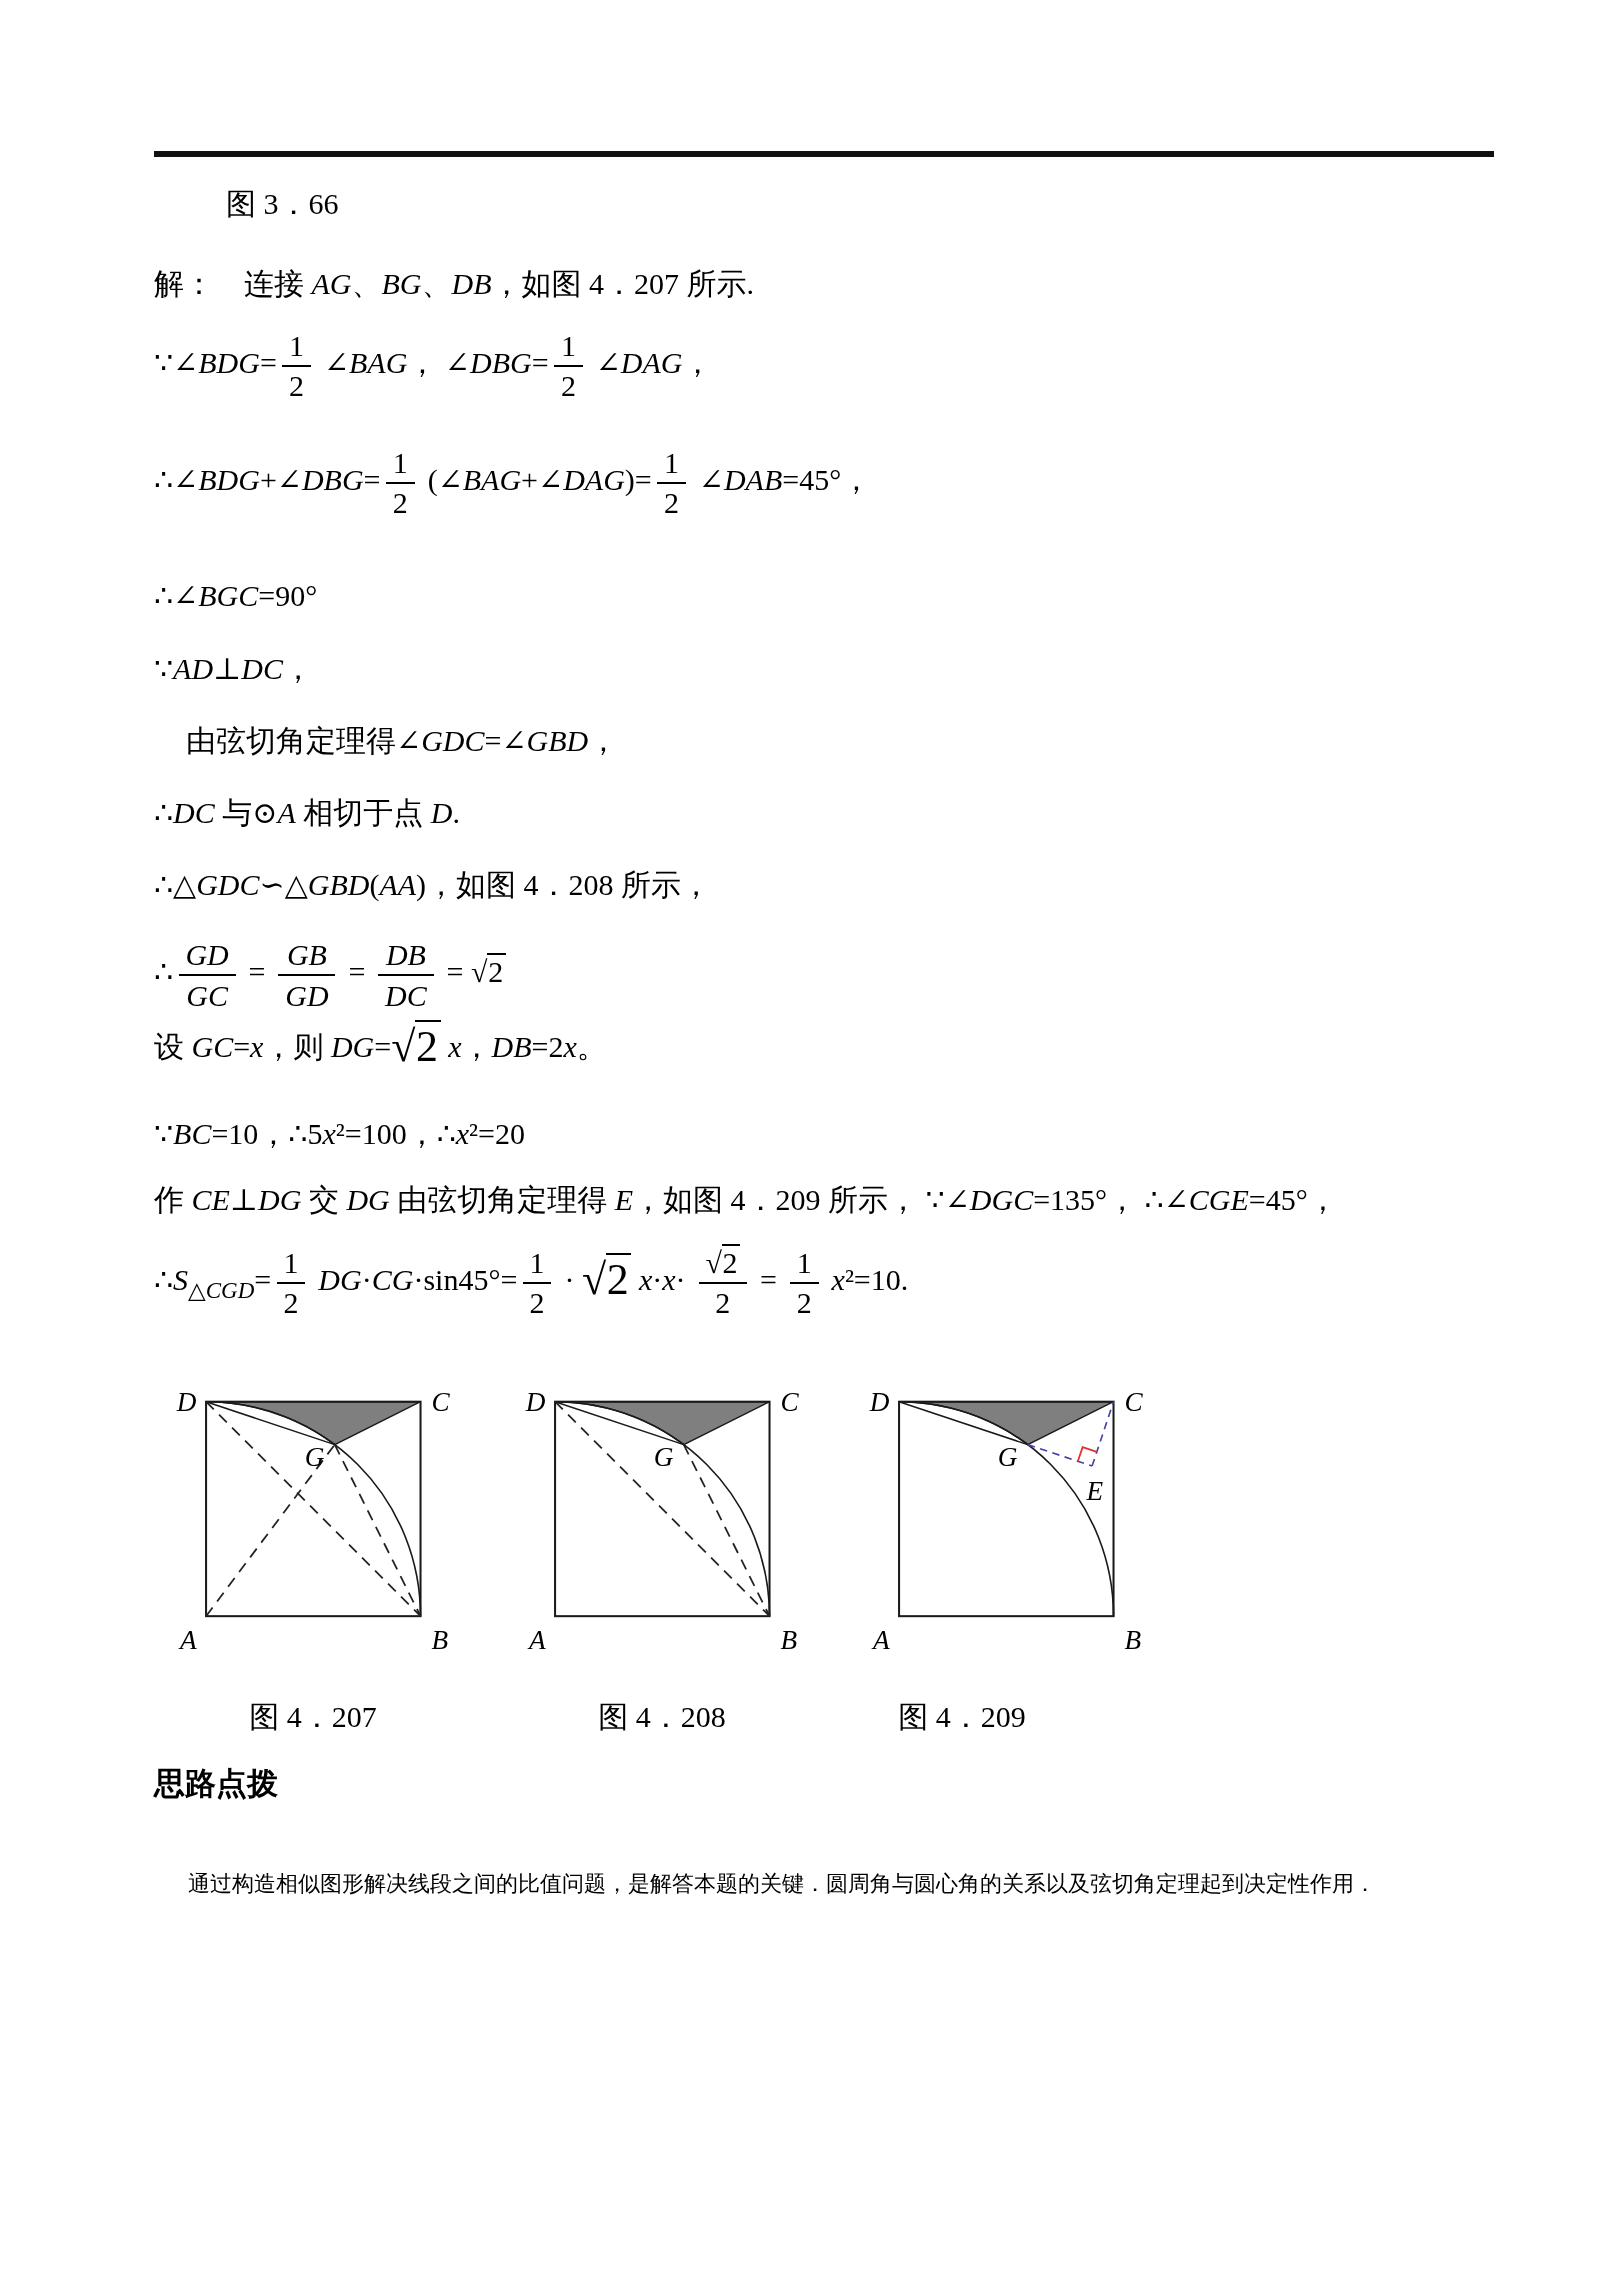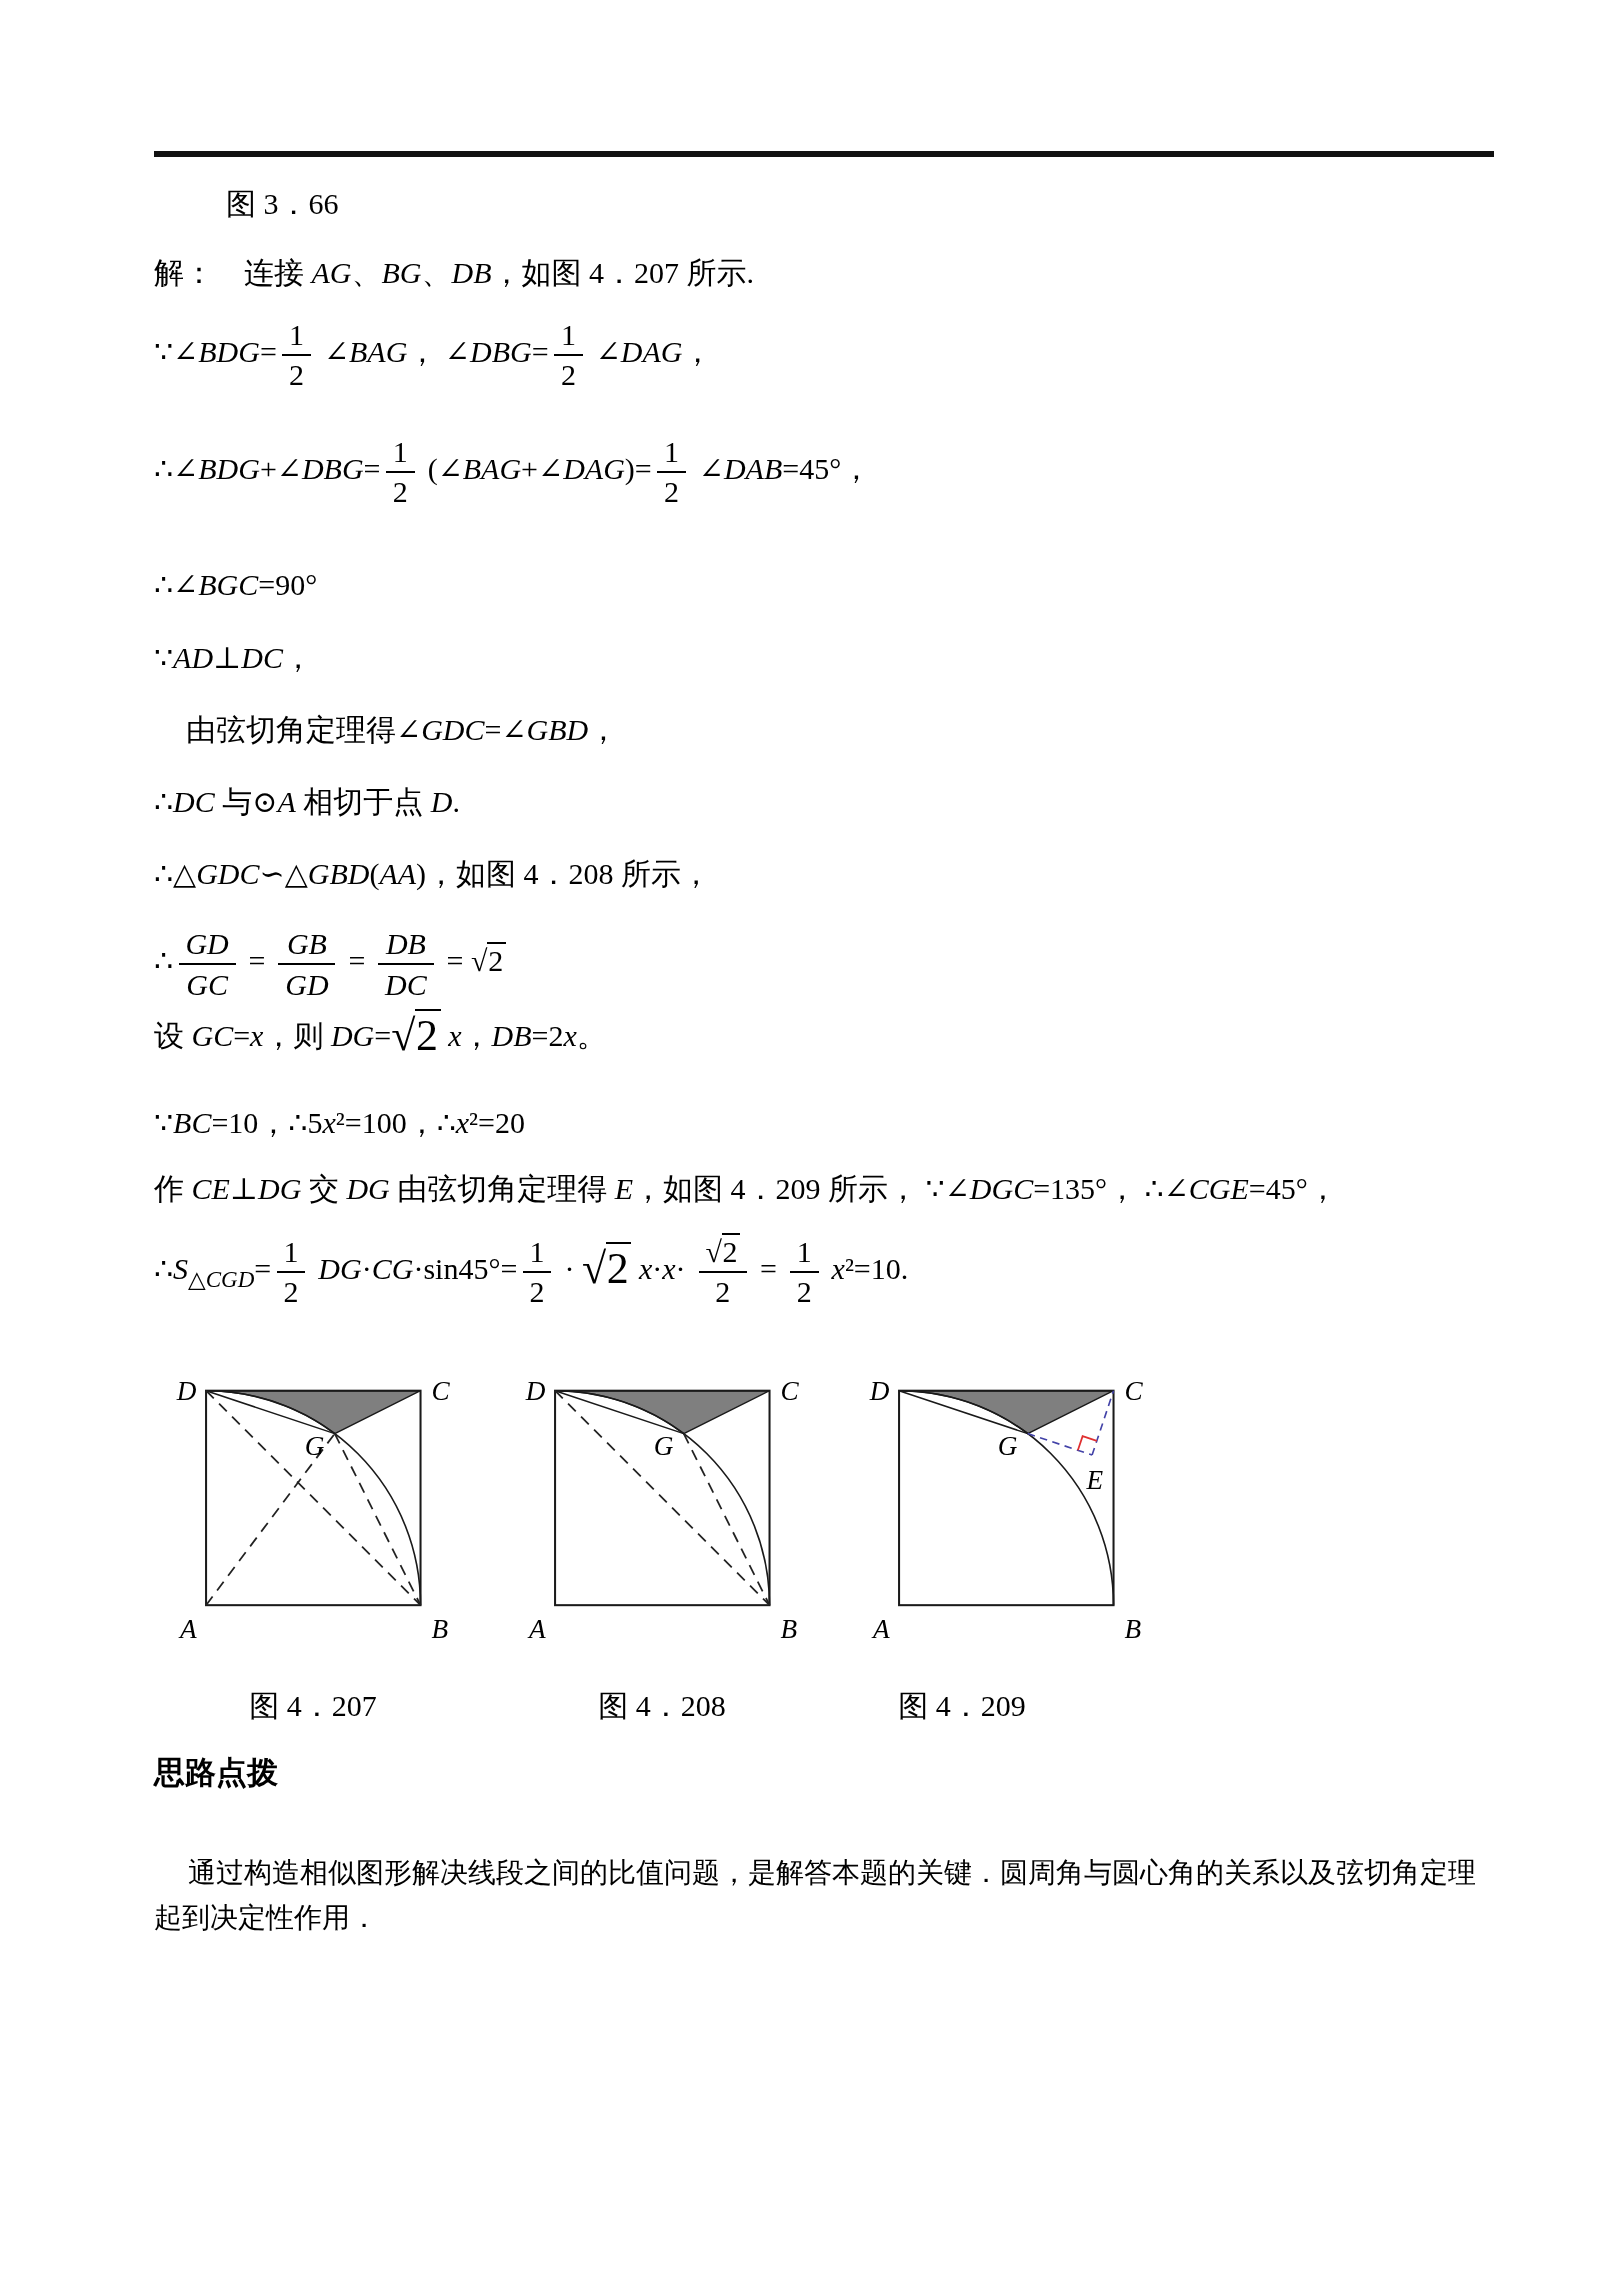--- a/index.html
+++ b/index.html
@@ -48,21 +48,21 @@
   .sqrt .r { font-style: normal; }
   .sqrt .a { border-top: 2px solid #000; padding: 0 2.7px 0 0.7px; }
   .sqrt.big { font-size: 44px; vertical-align: -4.1px; }
   .ss {
     font-size: 23px;
     vertical-align: -8.2px;
     letter-spacing: 0;
   }
   
   #solution-lines > .line:nth-child(1)  { margin-top: 27px; }
-  #solution-lines > .line:nth-child(2)  { margin-top: 30px; }
+  #solution-lines > .line:nth-child(2)  { margin-top: 41px; }
   #solution-lines > .line:nth-child(3)  { margin-top: 25px; }
   #solution-lines > .line:nth-child(4)  { margin-top: 41px; }
   #solution-lines > .line:nth-child(5)  { margin-top: 55px; }
   #solution-lines > .line:nth-child(6)  { margin-top: 34px; }
   #solution-lines > .line:nth-child(7)  { margin-top: 33px; margin-left: 32px; }
   #solution-lines > .line:nth-child(8)  { margin-top: 33px; }
   #solution-lines > .line:nth-child(9)  { margin-top: 33px; }
   #solution-lines > .line:nth-child(10) { margin-top: 33px; }
   #solution-lines > .line:nth-child(11) { margin-top: 13.6px; }
   #solution-lines > .line:nth-child(12) { margin-top: 48px; }
@@ -94,21 +94,21 @@
   }
   
   .note-heading {
     margin-top: 26px;
     font-size: 31px;
     font-weight: bold;
     line-height: 41px;
   }
   .note-body {
     margin-top: 57px;
-    font-size: 28px;
+    font-size: 22px;
     line-height: 45px;
     text-indent: 34px;
     width: 1340px;
   }
 </style>
 </head>
 <body>
 
 <div class="content">
   <div class="rule"></div>

